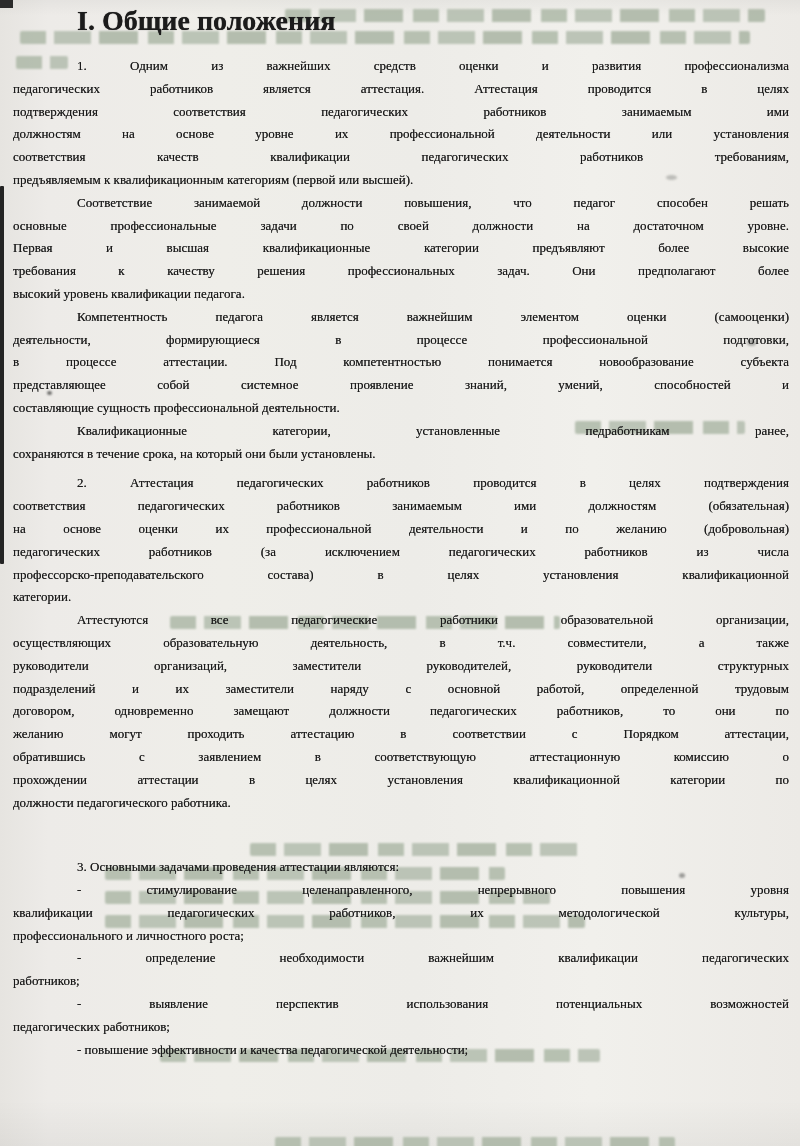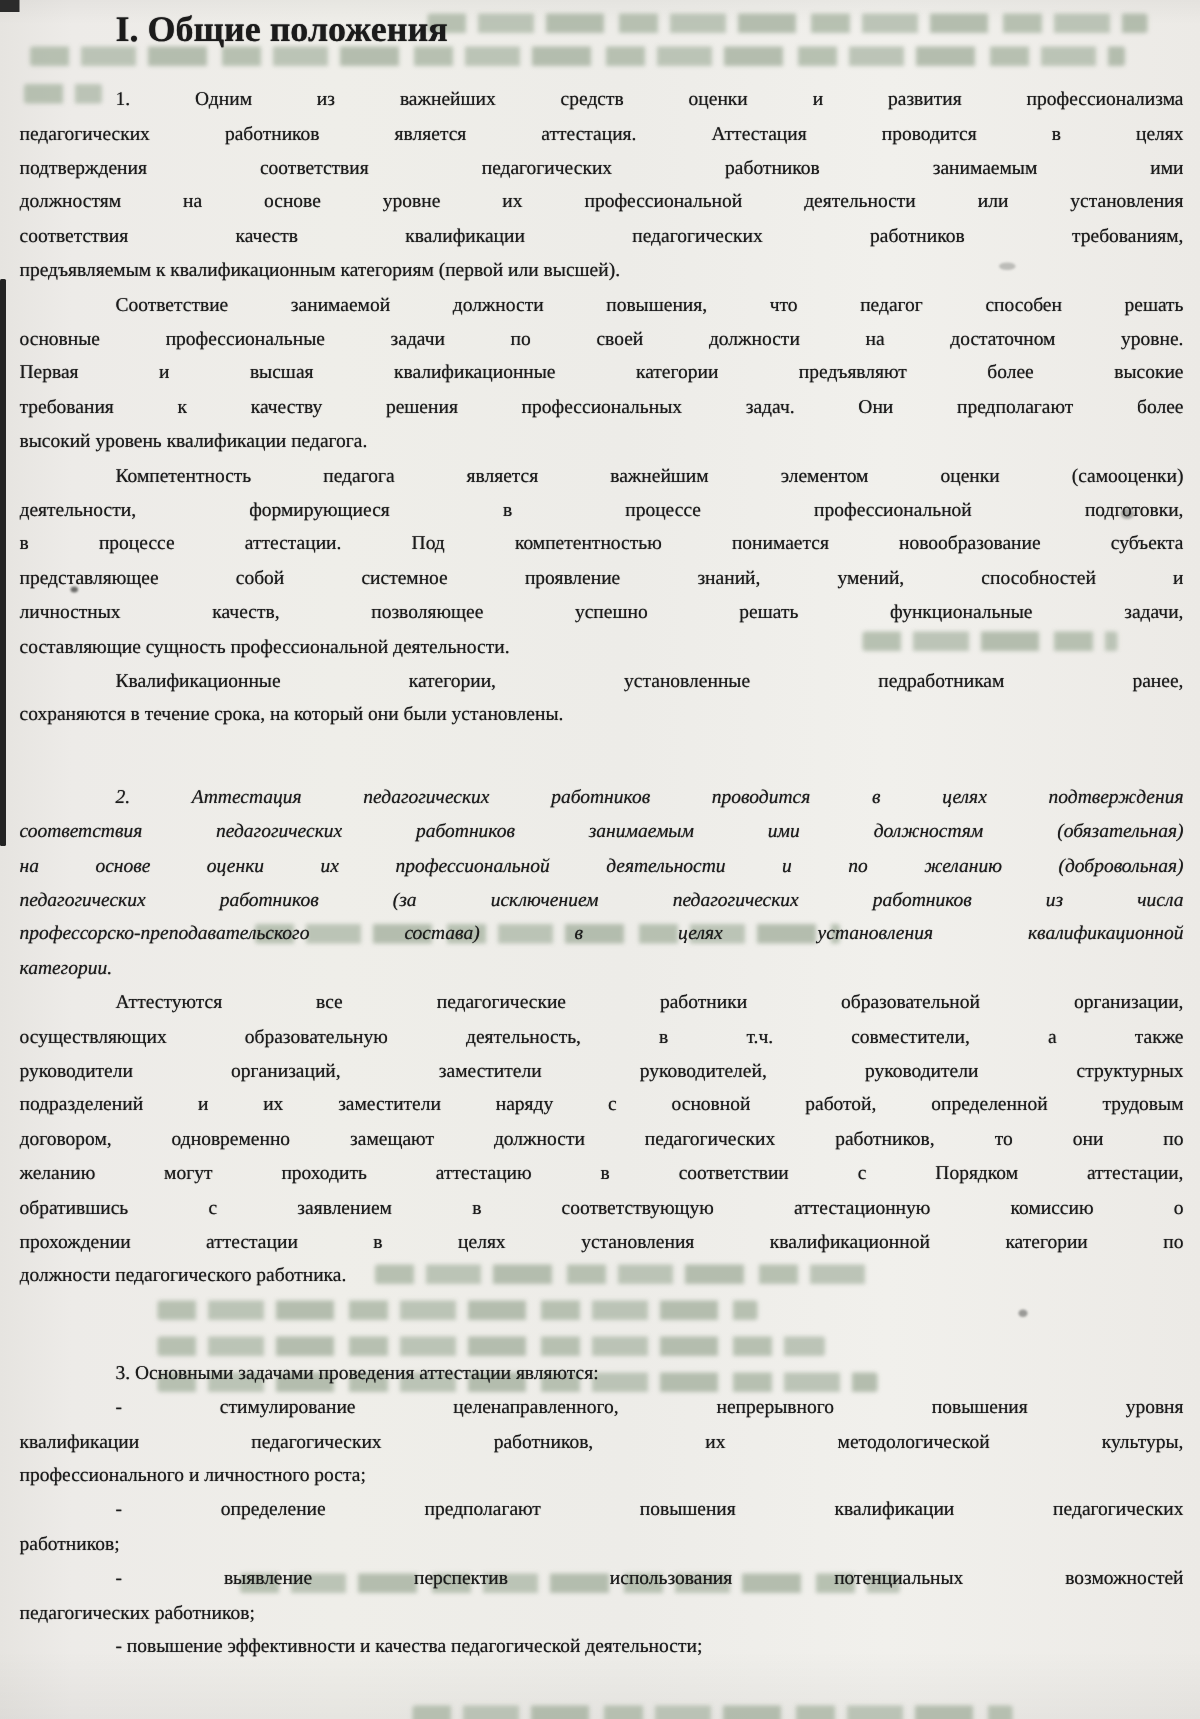--- a/index.html
+++ b/index.html
@@ -27,33 +27,33 @@
     text-align: justify;
     text-align-last: justify;
     text-shadow: 0 0 0.6px rgba(25,25,25,0.75);
     overflow: hidden;
     white-space: nowrap;
   }
   .ln.last { text-align-last: left; }
   .ln.first { text-indent: 64px; }
 
   .heading {
-    font-size: 24px;
+    font-size: 28px;
     font-weight: bold;
     margin-top: 9px;
     height: 23px;
     line-height: 23px;
     text-indent: 64px;
     text-align: left;
     text-align-last: left;
     text-shadow: 0 0 0.7px rgba(10,10,10,0.85);
   }
 
   .gap-after-heading { margin-top: 23px; }
-  .gap-before-p5 { margin-top: 32px; font-style: italic; }
+  .gap-before-p5 { margin-top: 7px; }
   .gap-before-p7 { margin-top: 42px; }
 
   
   .ghost {
     position: absolute;
     height: 13px;
     border-radius: 2px;
     filter: blur(1.3px);
     opacity: 0.85;
     background: repeating-linear-gradient(90deg,
@@ -128,21 +128,20 @@
       <div class="ln">Первая и высшая квалификационные категории предъявляют более высокие</div>
       <div class="ln">требования к качеству решения профессиональных задач. Они предполагают более</div>
       <div class="ln last">высокий уровень квалификации педагога.</div>
     </div>
 
     <div class="para">
       <div class="ln first">Компетентность педагога является важнейшим элементом оценки (самооценки)</div>
       <div class="ln">деятельности, формирующиеся в процессе профессиональной подготовки,</div>
       <div class="ln">в процессе аттестации. Под компетентностью понимается новообразование субъекта</div>
       <div class="ln">представляющее собой системное проявление знаний, умений, способностей и</div>
-      <div class="ln">личностных качеств, позволяющее успешно решать функциональные задачи,</div>
       <div class="ln last">составляющие сущность профессиональной деятельности.</div>
     </div>
 
     <div class="para">
       <div class="ln first">Квалификационные категории, установленные педработникам ранее,</div>
       <div class="ln last">сохраняются в течение срока, на который они были установлены.</div>
     </div>
 
     <div class="para gap-before-p5">
       <div class="ln first">2. Аттестация педагогических работников проводится в целях подтверждения</div>
@@ -169,21 +168,21 @@
       <div class="ln first last">3. Основными задачами проведения аттестации являются:</div>
     </div>
 
     <div class="para">
       <div class="ln first">- стимулирование целенаправленного, непрерывного повышения уровня</div>
       <div class="ln">квалификации педагогических работников, их методологической культуры,</div>
       <div class="ln last">профессионального и личностного роста;</div>
     </div>
 
     <div class="para">
-      <div class="ln first">- определение предполагают повышения квалификации педагогических</div>
+      <div class="ln first">- определение необходимости важнейшим квалификации педагогических</div>
       <div class="ln last">работников;</div>
     </div>
 
     <div class="para">
       <div class="ln first">- выявление перспектив использования потенциальных возможностей</div>
       <div class="ln last">педагогических работников;</div>
     </div>
 
     <div class="para">
       <div class="ln first last">- повышение эффективности и качества педагогической деятельности;</div>

